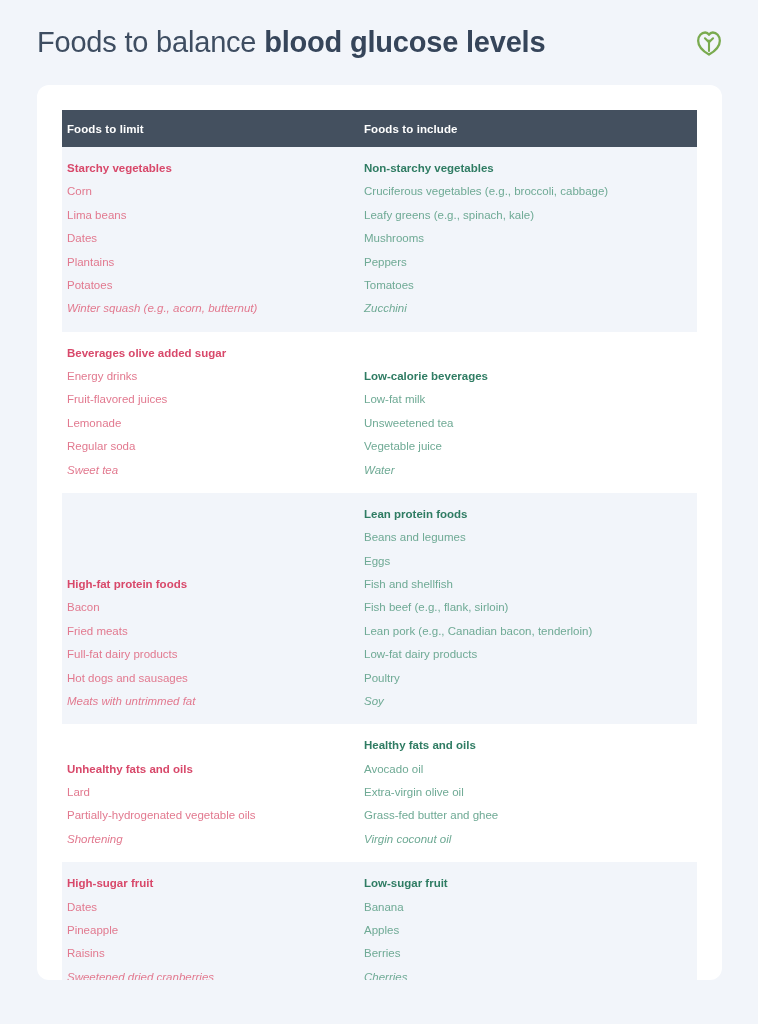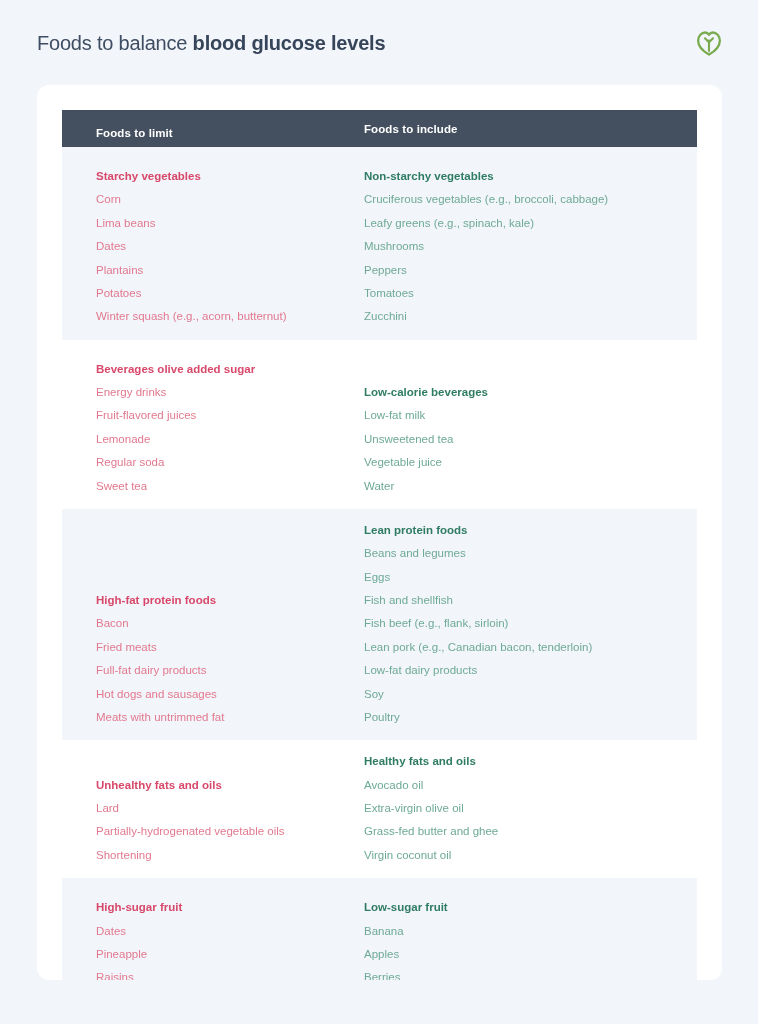--- a/index.html
+++ b/index.html
@@ -30,21 +30,21 @@
     width: 758px;
     height: 85px;
     display: flex;
     align-items: center;
     justify-content: space-between;
     padding: 0 34px 0 37px;
     box-sizing: border-box;
   }
 
   .page-title {
-    font-size: 20px;
+    font-size: 29px;
     line-height: 1.2;
     color: #3e4d61;
     letter-spacing: -0.2px;
     font-weight: 400;
     white-space: nowrap;
   }
   .page-title .title-strong {
     font-weight: 700;
     color: #36455a;
   }
@@ -88,23 +88,22 @@
   .table-head .cell {
     box-sizing: border-box;
     color: #ffffff;
     font-size: 11.5px;
     font-weight: 700;
     letter-spacing: 0.1px;
   }
 
   .cell-left {
     width: 302px;
-    padding-left: 34px;
-    box-sizing: border-box;
-    margin-top: 8px;
+    padding-left: 5px;
+    box-sizing: border-box;
   }
   .cell-right {
     width: 305px;
     padding-left: 0px;
     box-sizing: border-box;
   }
 
   
   .table-row {
     display: flex;
@@ -131,21 +130,21 @@
     list-style: none;
     margin: 0;
     padding: 0;
   }
   .group-list li {
     font-size: 11.5px;
     line-height: 1.25;
     margin-bottom: 9px;
     white-space: nowrap;
   }
-  .group-list li:last-child { margin-bottom: 0; }
+  .group-list li:last-child { margin-bottom: 0; font-style: italic; }
 
   .group-list.limit li   { color: #e2798f; }
   .group-list.include li { color: #6faa95; }
 </style>
 </head>
 <body>
 
 <div class="page">
 
   <div class="page-header">
@@ -229,22 +228,22 @@
             </div>
             <div class="cell-right">
               <div class="group-title include">Lean protein foods</div>
               <ul class="group-list include">
                 <li>Beans and legumes</li>
                 <li>Eggs</li>
                 <li>Fish and shellfish</li>
                 <li>Fish beef (e.g., flank, sirloin)</li>
                 <li>Lean pork (e.g., Canadian bacon, tenderloin)</li>
                 <li>Low-fat dairy products</li>
+                <li>Poultry</li>
                 <li>Soy</li>
-                <li>Poultry</li>
               </ul>
             </div>
           </div>
           <div class="table-row">
             <div class="cell-left">
               <div class="group-title limit">Unhealthy fats and oils</div>
               <ul class="group-list limit">
                 <li>Lard</li>
                 <li>Partially-hydrogenated vegetable oils</li>
                 <li>Shortening</li>

